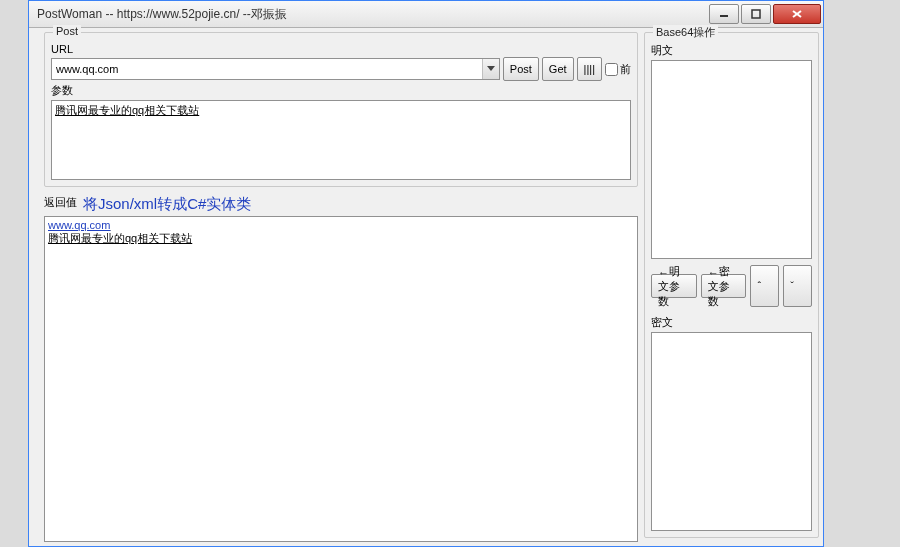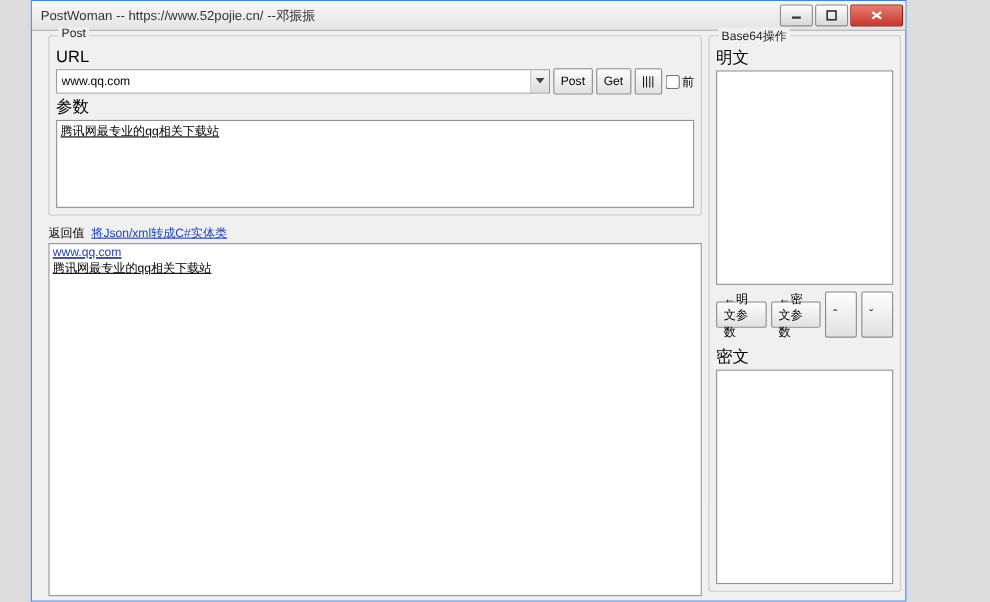--- a/index.html
+++ b/index.html
@@ -11,32 +11,32 @@
   .win-btn{width:28px;height:18px;margin-left:2px;border:1px solid #8a8a8a;border-radius:2px;background:linear-gradient(#fdfdfd,#d8d8d8);display:flex;align-items:center;justify-content:center;font-size:10px;color:#333;}
   .win-btn.close{width:46px;background:linear-gradient(#e67d73,#c8372b);border-color:#8a1f17;color:#fff;font-weight:bold;}
   
   .body{flex:1;display:flex;padding:4px;gap:6px;min-height:0;}
   .left{flex:1;display:flex;flex-direction:column;min-width:0;padding-left:11px;}
   .right{width:175px;display:flex;flex-direction:column;}
   
   .group{border:1px solid #c9c9c9;border-radius:2px;padding:8px 6px 6px 6px;position:relative;margin-bottom:4px;}
   .group>.legend{position:absolute;top:-8px;left:8px;background:#f0f0f0;padding:0 3px;font-size:11px;color:#222;}
   
-  .lbl{font-size:15px;margin:2px 0;}
+  .lbl{font-size:11px;margin:2px 0;}
   .url-row{display:flex;align-items:center;gap:3px;}
   .combo{flex:1;display:flex;height:20px;border:1px solid #919191;background:#fff;}
   .combo input{flex:1;border:none;outline:none;font-size:11px;padding:0 4px;font-family:inherit;}
   .combo .drop{width:16px;border-left:1px solid #c0c0c0;background:linear-gradient(#f4f4f4,#dcdcdc);display:flex;align-items:center;justify-content:center;}
   .btn{height:22px;padding:0 6px;border:1px solid #8a8a8a;border-radius:2px;background:linear-gradient(#fdfdfd,#e1e1e1);font-size:11px;cursor:default;display:flex;align-items:center;}
   .chk{display:flex;align-items:center;gap:2px;font-size:11px;}
   .chk input{margin:0;}
   
   .txt{border:1px solid #919191;background:#fff;font-size:11px;padding:2px 3px;overflow:auto;box-sizing:border-box;text-decoration:underline;}
   .params{height:80px;}
-  .link{color:#2040c0;text-decoration:underline;font-size:11px;cursor:pointer;}
+  .link{color:#2040c0;font-size:15px;cursor:pointer;}
   .return-row{display:flex;gap:6px;margin:4px 0 2px 0;}
   .response{flex:1;}
   .response a{color:#2040c0;text-decoration:underline;}
   
   .plain{flex:1;}
   .cipher{flex:1;}
   .mid-controls{display:flex;align-items:center;gap:4px;margin:6px 0;}
   .mid-left{display:flex;flex-direction:row;gap:4px;}
   .sq{width:22px;height:40px;}
   svg{display:block;}

